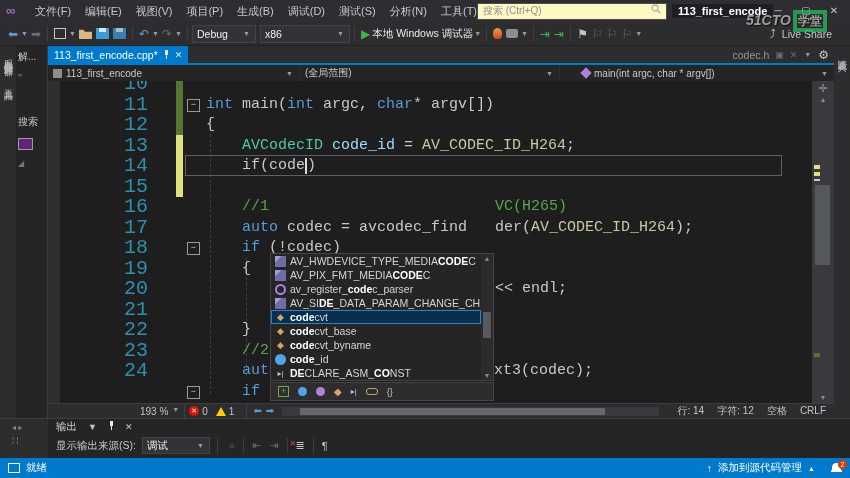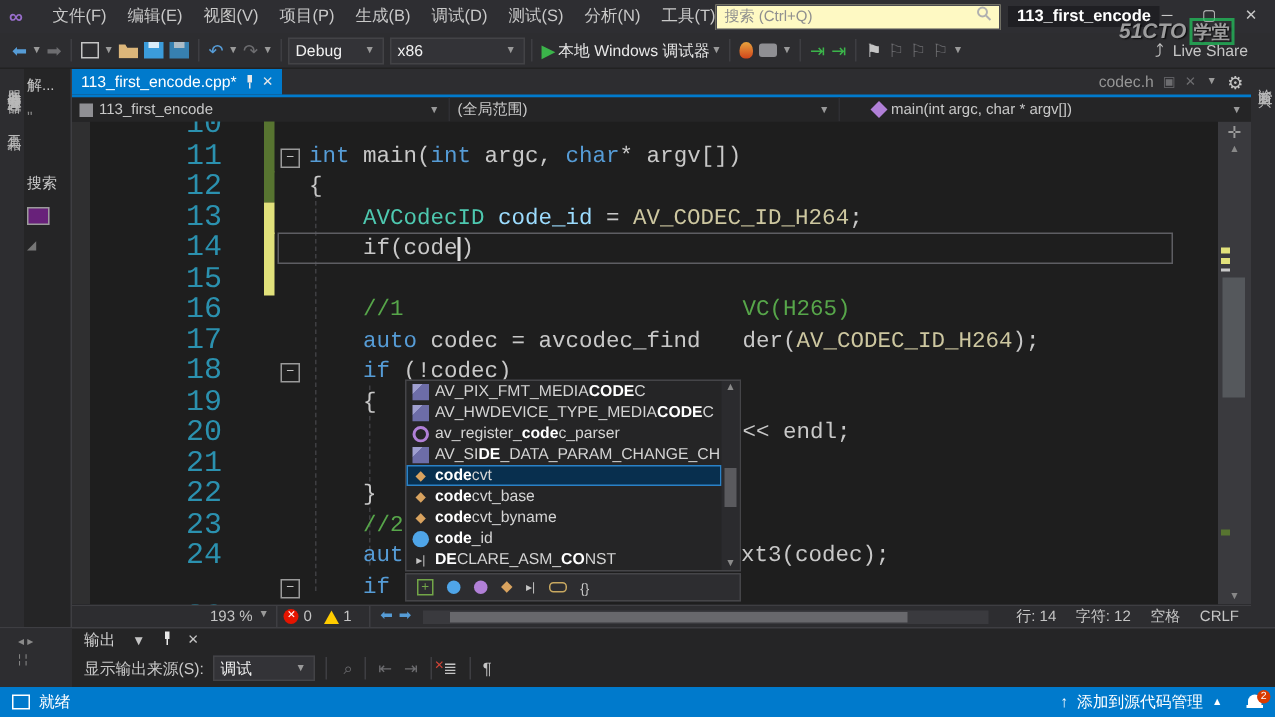--- a/index.html
+++ b/index.html
@@ -13,21 +13,21 @@
   #vs-logo{width:16px;height:14px;margin:0 6px 0 6px;color:#9a6fce;font-weight:bold;font-size:13px;line-height:14px;}
   .menu-item{padding:0 7px;color:#c8c8c8;font-size:11px;line-height:22px;white-space:nowrap;}
   #search-box{left:477px;top:3px;width:178px;height:15px;background:#fef9c3;border:1px solid #4a4a4f;
               display:flex;align-items:flex-start;justify-content:space-between;padding:0 5px;}
   #search-box span{color:#8f8f8f;font-size:10px;}
   #win-title{left:672px;top:4px;color:#fff;font-weight:bold;font-size:11px;background:#1f1f23;padding:1px 6px;}
   #win-btns{right:4px;top:0;height:22px;display:flex;align-items:center;gap:4px;}
   .win-btn{width:24px;text-align:center;color:#c8c8c8;font-size:10px;line-height:22px;}
   #watermark{left:746px;top:12px;z-index:60;opacity:.72;color:#c9c9c9;
              text-shadow:1px 1px 1px #000;font-style:italic;font-weight:bold;font-size:14px;white-space:nowrap;}
-  #watermark .wm2{font-style:normal;font-size:12px;border:2px solid #22c55e;padding:0 1px;margin-left:2px;}
+  #watermark .wm2{font-style:normal;font-size:12px;border:4px solid #22c55e;padding:0 1px;margin-left:2px;}
   
   #toolbar{left:0;top:22px;width:850px;height:24px;background:#2d2d30;border-bottom:1px solid #222;
            display:flex;align-items:center;padding-left:6px;box-sizing:border-box;}
   .tb-ic{font-size:12px;line-height:16px;padding:0 2px;color:#c5c5c5;flex:none;}
   .caret{color:#9a9a9a;font-size:7px;padding:0 1px;flex:none;}
   .blue{color:#569cd6;} .dim{color:#6d6d70;} .green{color:#3bb44a;}
   .combo{height:16px;border:1px solid #434346;background:#333337;color:#f1f1f1;display:flex;align-items:center;
          justify-content:space-between;padding:0 4px;font-size:10.5px;flex:none;}
   .icbox{width:13px;height:11px;flex:none;margin:0 2px;position:relative;}
   .ic-save{background:#3b9cdb;} .ic-save:after{content:"";position:absolute;left:3px;top:0;width:7px;height:4px;background:#d8ecf9;}
@@ -350,25 +350,25 @@
         <div class="mark" style="top:98px;height:2px;background:#c8c8c8"></div>
         <div id="vs-thumb"></div>
         <div class="mark" style="top:272px;background:#577430"></div>
         <div class="arr" style="bottom:2px">▼</div>
       </div>
 
       <div id="popup">
         <div id="plist">
             <div class="prow">
               <span class="pic pic-enum"></span>
+              <span><span>AV_HWDEVICE_TYPE_MEDIA</span><b>CODE</b><span>C</span></span>
+            </div>
+            <div class="prow">
+              <span class="pic pic-enum"></span>
               <span><span>AV_PIX_FMT_MEDIA</span><b>CODE</b><span>C</span></span>
-            </div>
-            <div class="prow">
-              <span class="pic pic-enum"></span>
-              <span><span>AV_HWDEVICE_TYPE_MEDIA</span><b>CODE</b><span>C</span></span>
             </div>
             <div class="prow">
               <span class="pic pic-func"></span>
               <span><span>av_register_</span><b>code</b><span>c_parser</span></span>
             </div>
             <div class="prow">
               <span class="pic pic-enum"></span>
               <span><span>AV_SI</span><b>DE</b><span>_DATA_PARAM_CHANGE_CHANNEL_</span></span>
             </div>
             <div class="prow sel">

